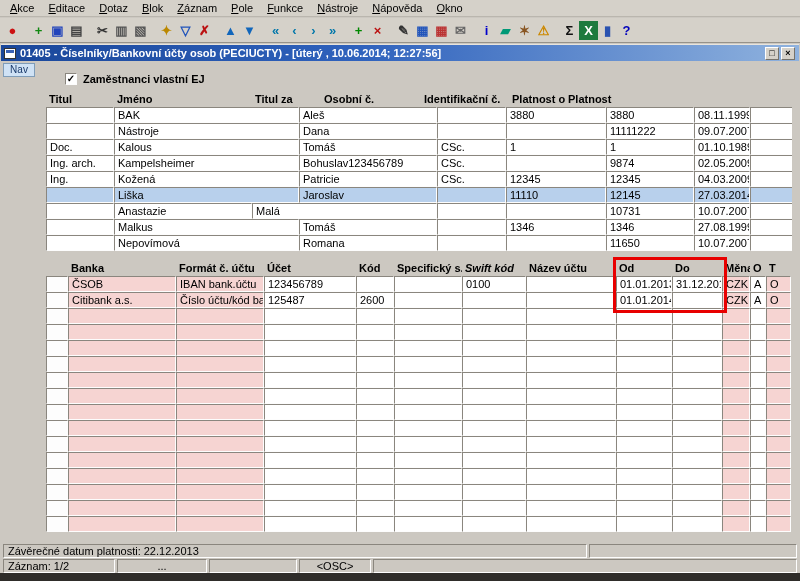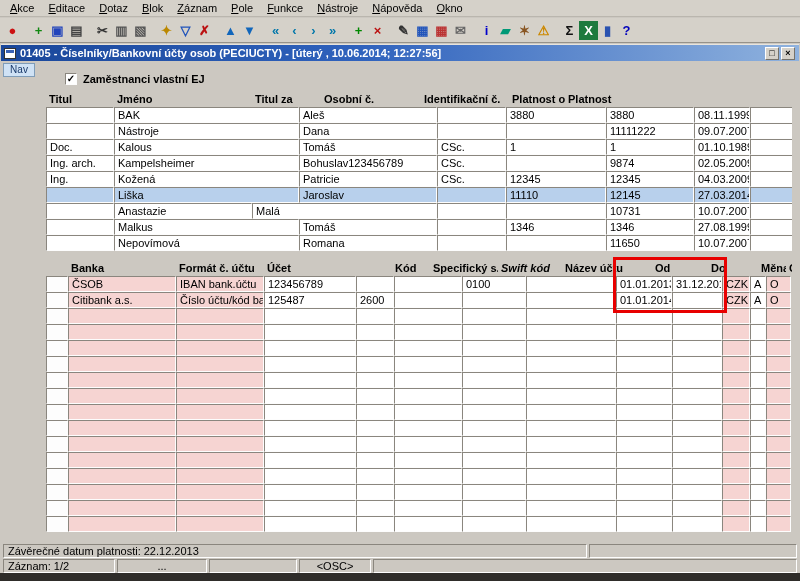--- a/index.html
+++ b/index.html
@@ -272,21 +272,21 @@
           <span class="td" style="width: 48px;"></span>
         </div>
       </div>
 
     <div class="tbl" id="accounts">
         <div class="thead">
           <span class="th" style="width: 22px;"></span>
           <span class="th" style="width: 108px;">Banka</span>
           <span class="th" style="width: 88px;">Formát č. účtu</span>
           <span class="th" style="width: 92px;">Účet</span>
-          <span class="th" style="width: 38px; margin-left: 36px;">Kód</span>
+          <span class="th" style="width: 38px;">Kód</span>
           <span class="th" style="width: 68px;">Specifický s.</span>
           <span class="th" style="width: 64px; font-style: italic;">Swift kód</span>
           <span class="th" style="width: 90px;">Název účtu</span>
           <span class="th" style="width: 56px;">Od</span>
           <span class="th" style="width: 50px;">Do</span>
           <span class="th" style="width: 28px;">Měna</span>
           <span class="th" style="width: 16px;">O</span>
           <span class="th" style="width: 25px;">T</span>
         </div>
         <div class="trow">

